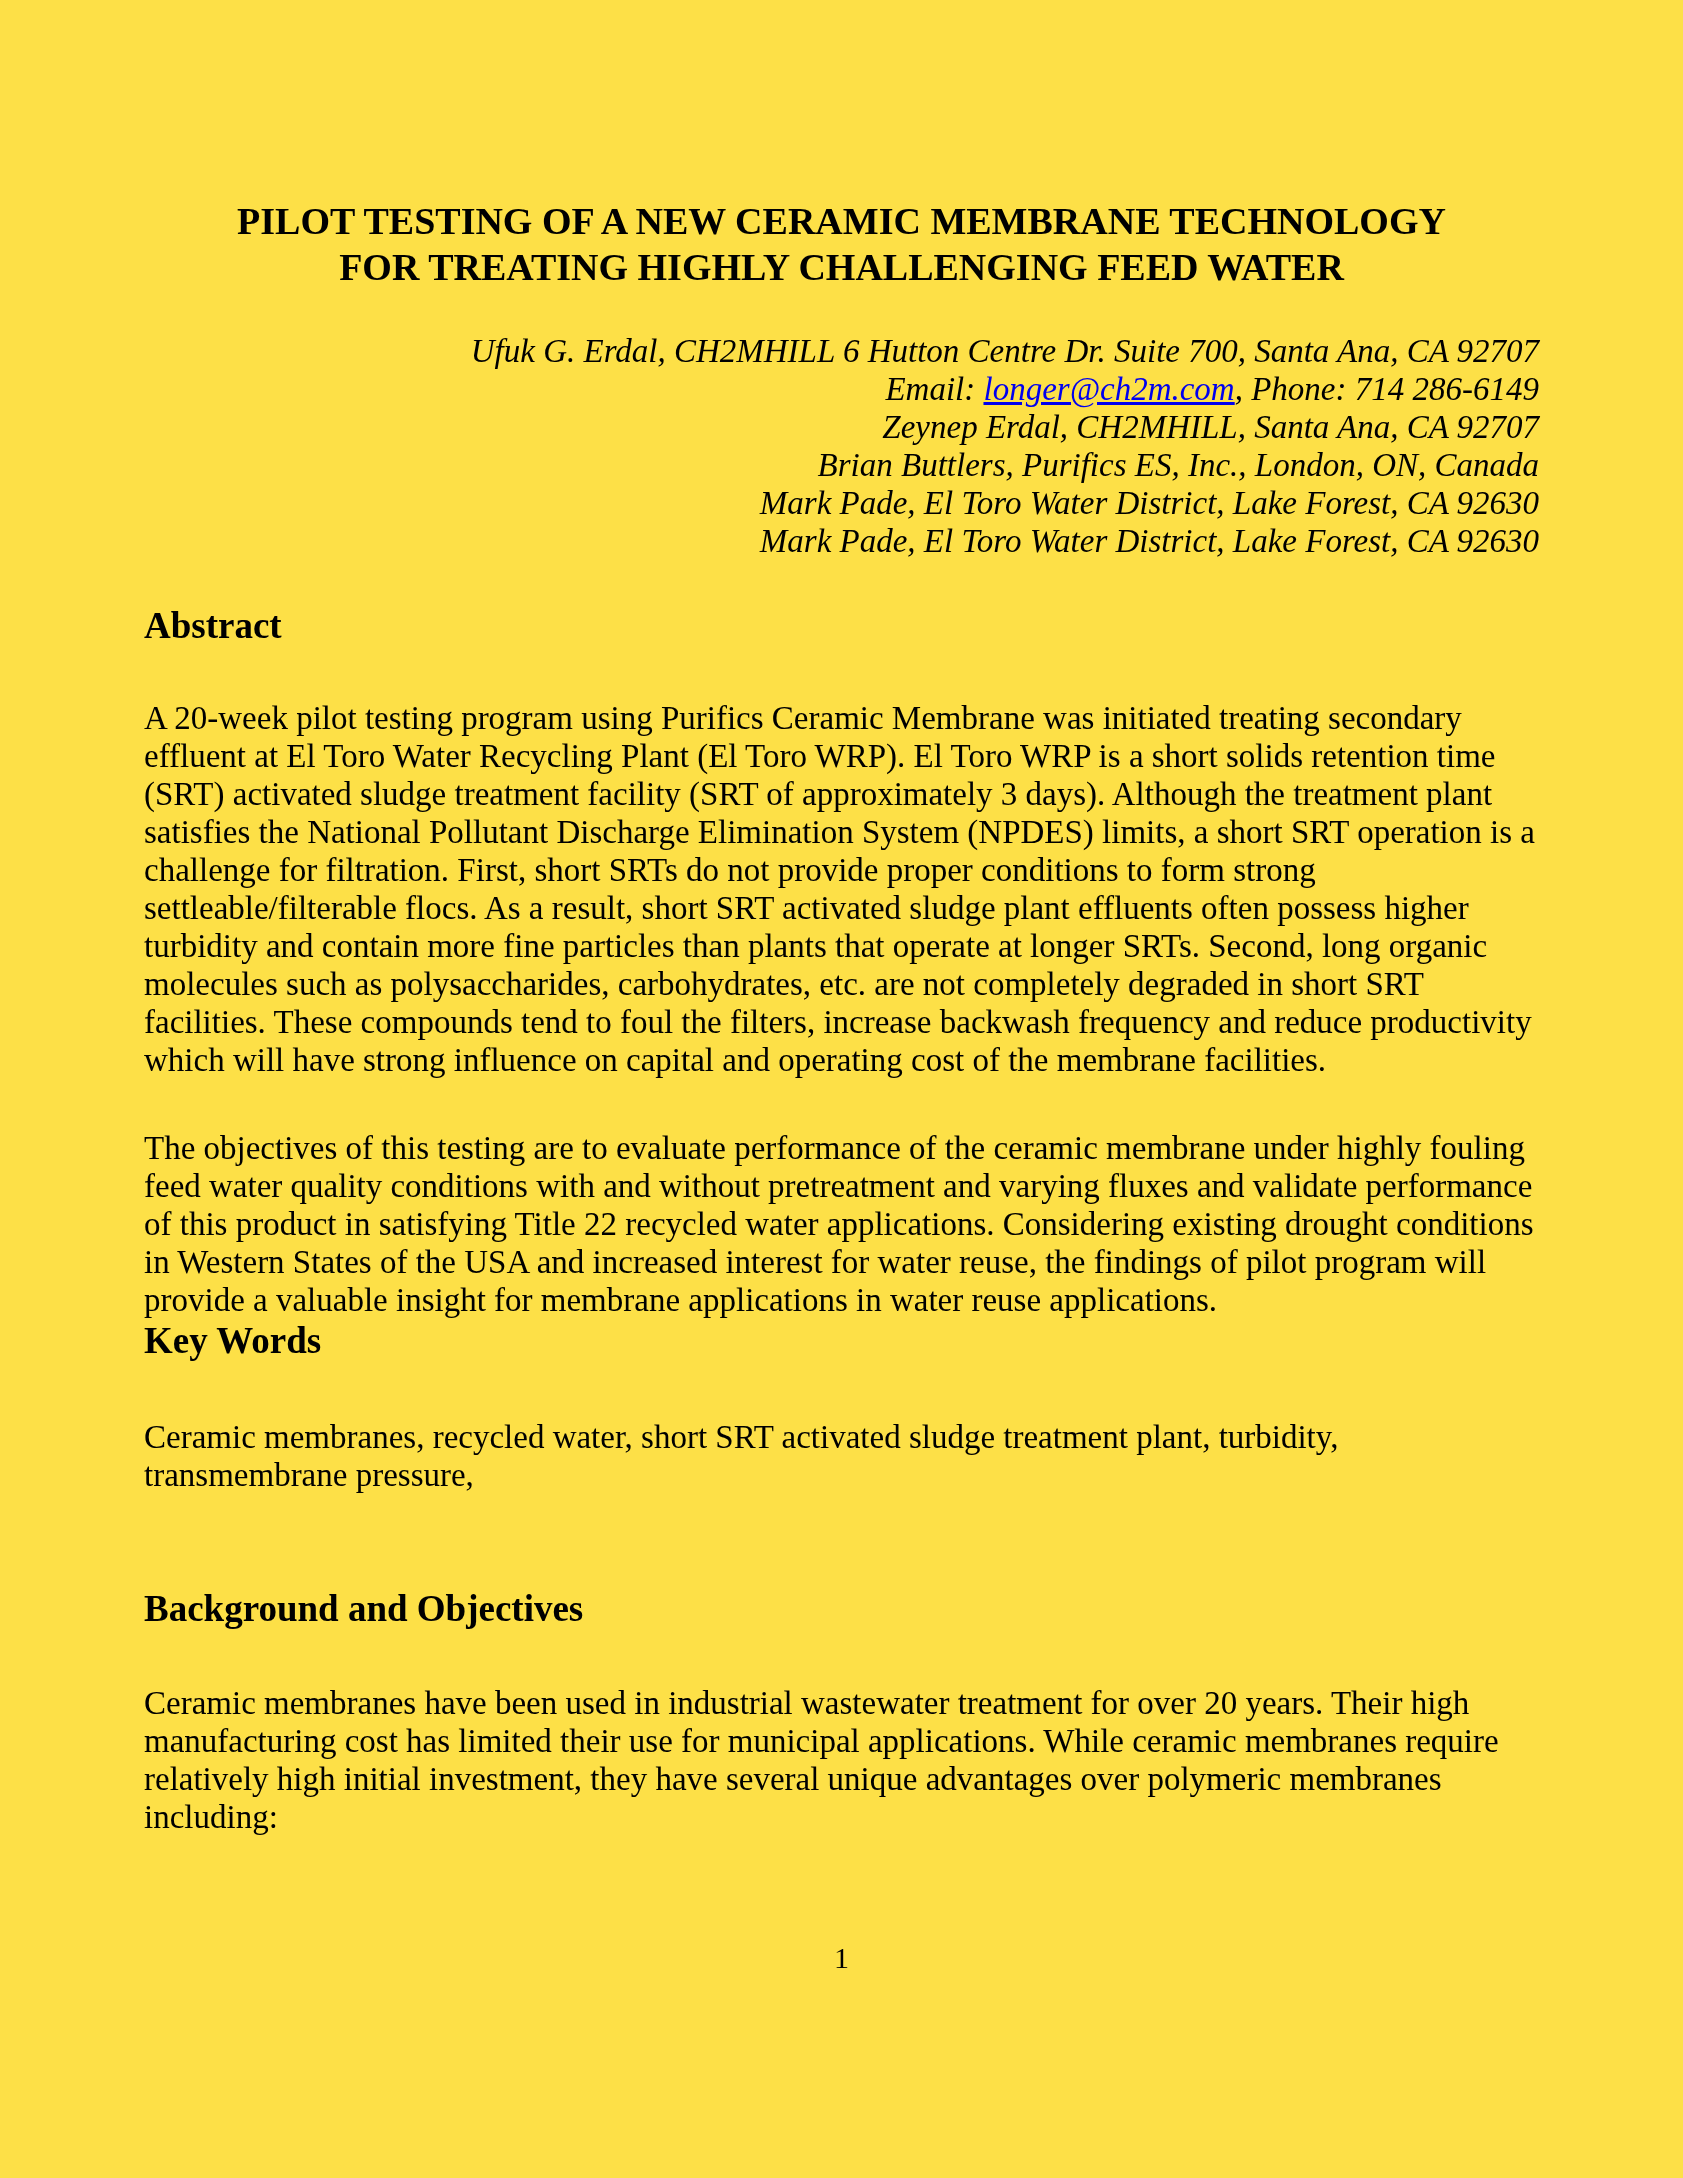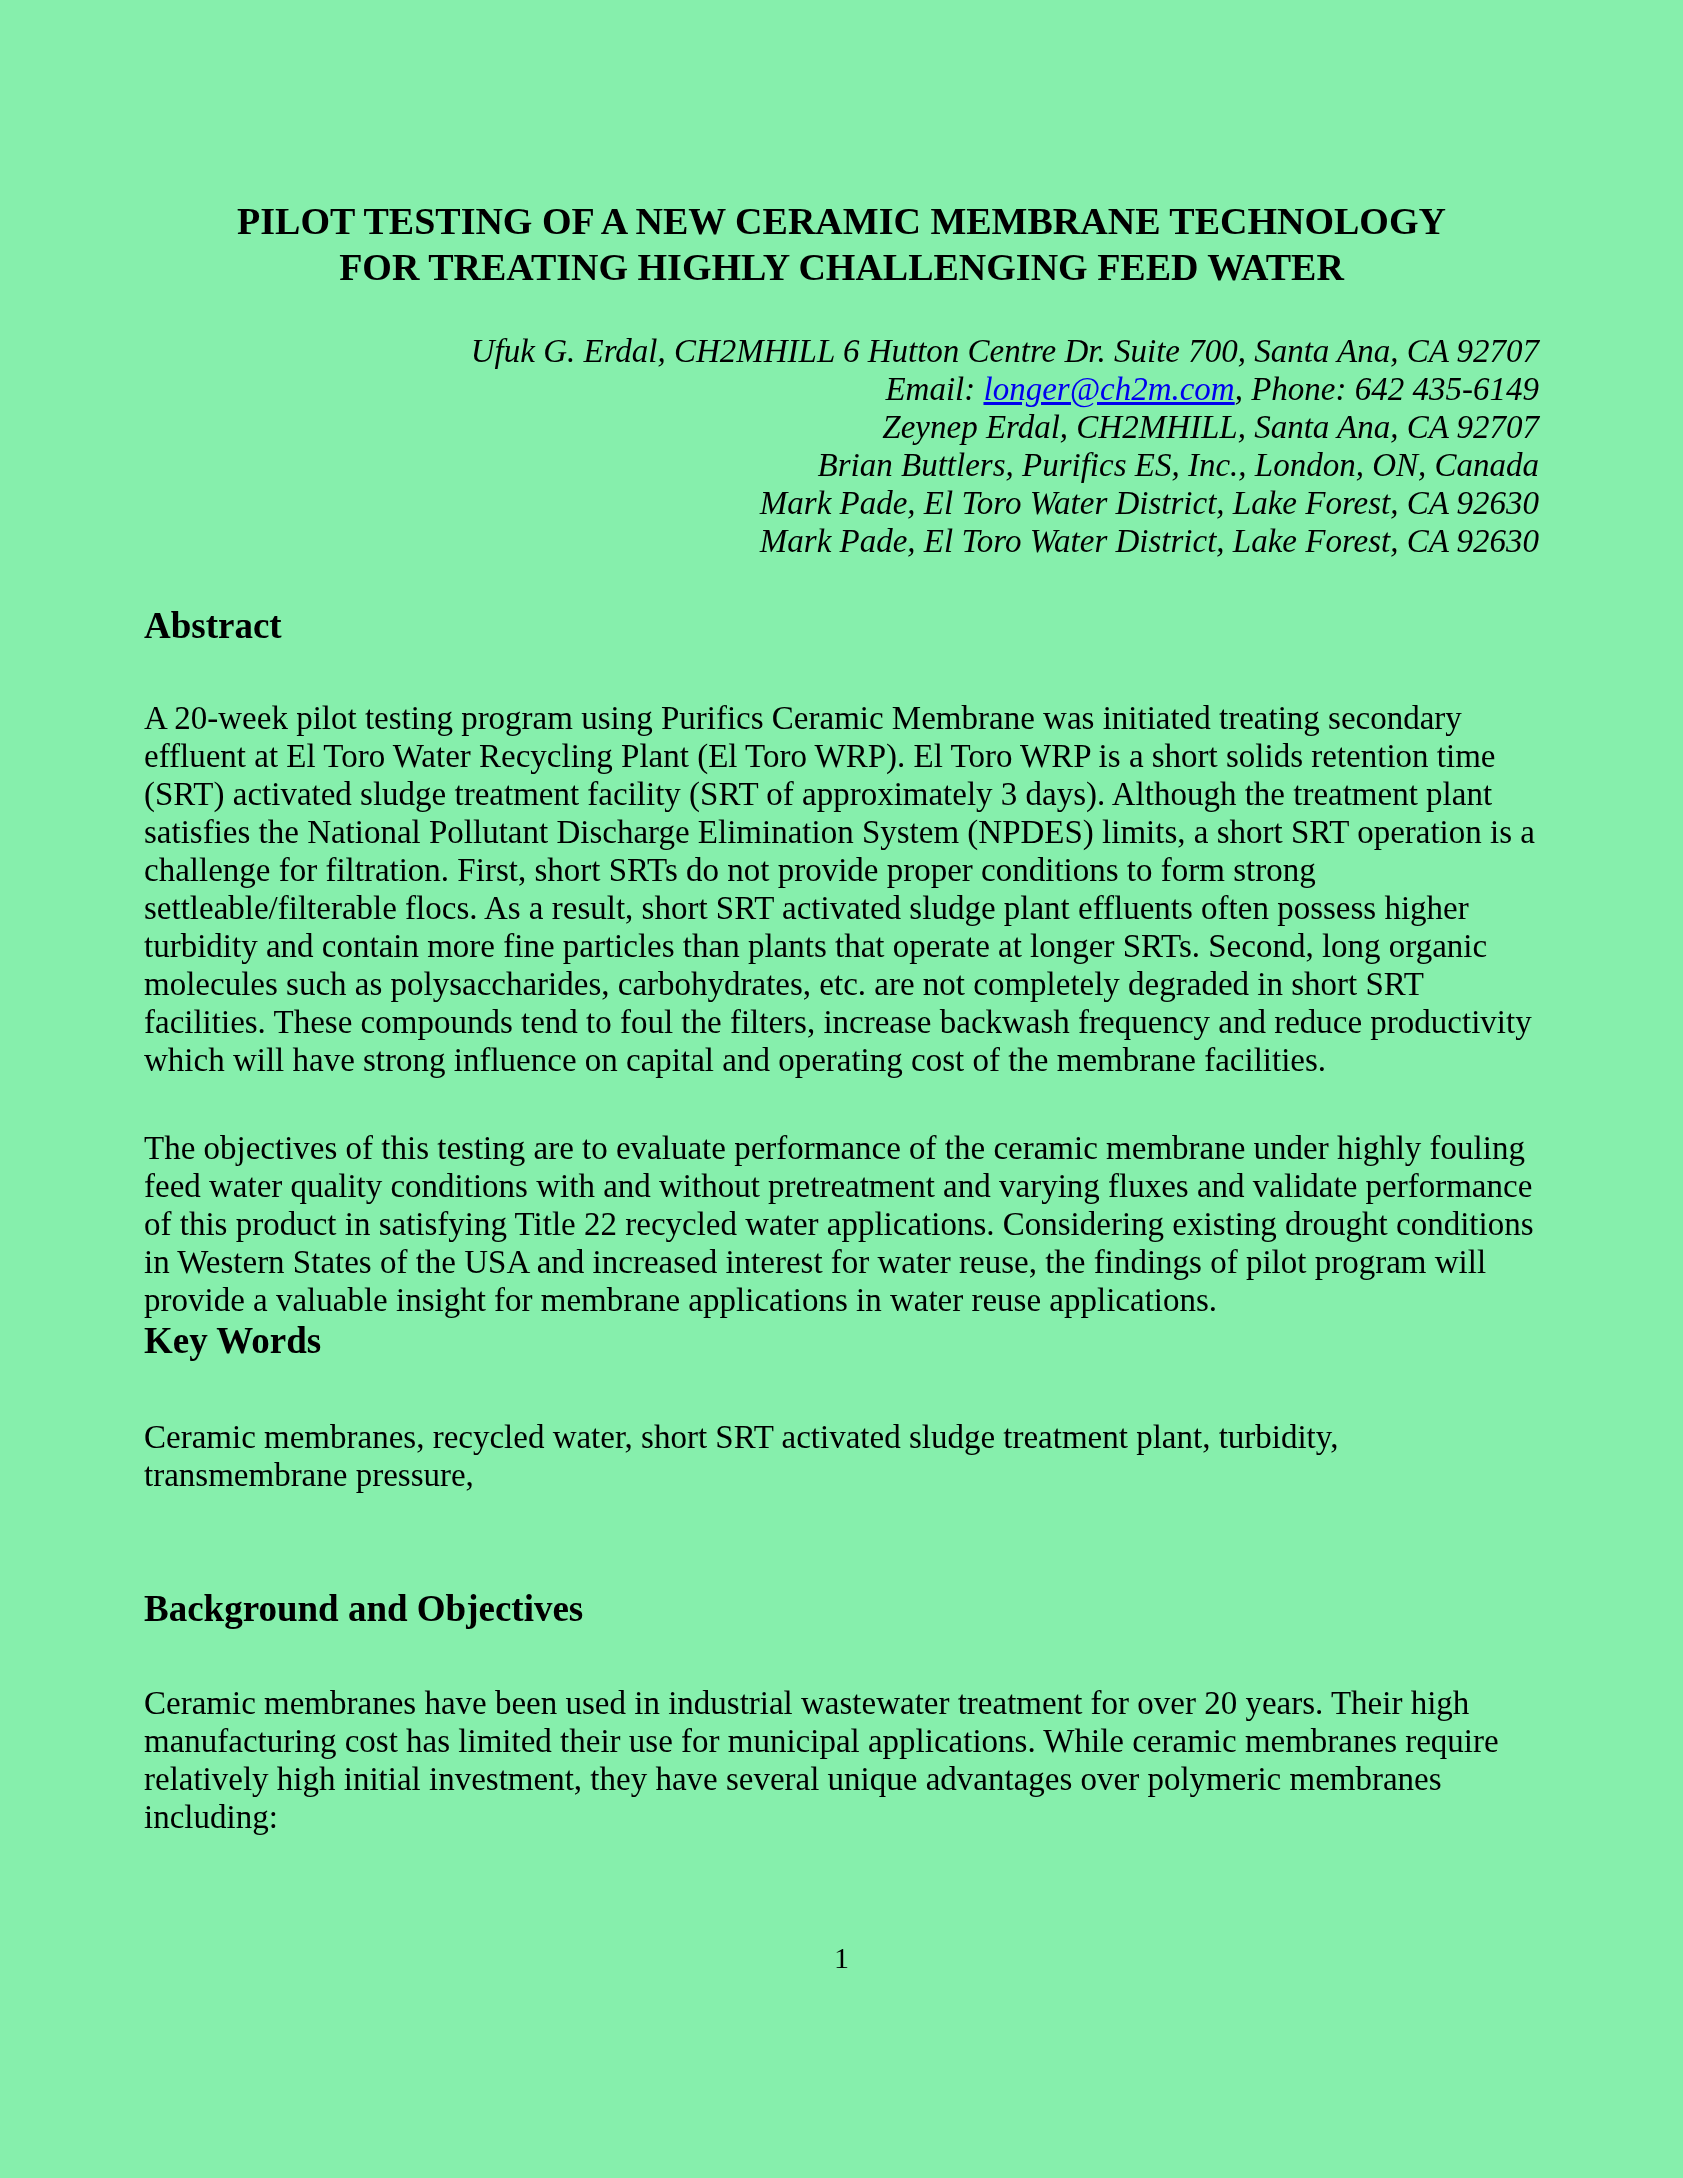--- a/index.html
+++ b/index.html
@@ -6,21 +6,21 @@
     margin: 0;
     padding: 0;
     background: #ffffff;
   }
   .page {
     position: relative;
     width: 1683px;
     height: 2178px;
     box-sizing: border-box;
     padding: 198px 144px 0 144px;
-    background: #86efac;
+    background: #fde047;
     font-family: "Liberation Serif", "DejaVu Serif", serif;
     font-size: 33px;
     line-height: 38px;
     color: #000000;
     overflow: hidden;
   }
   .title {
     text-align: center;
     font-weight: bold;
     font-size: 38px;
@@ -73,21 +73,21 @@
 <div class="page">
 
   <h1 class="title">
     <span>PILOT TESTING OF A NEW CERAMIC MEMBRANE TECHNOLOGY</span><br>
     <span>FOR TREATING HIGHLY CHALLENGING FEED WATER</span>
   </h1>
 
   <div class="authors">
     <div class="author-line">Ufuk G. Erdal, CH2MHILL 6 Hutton Centre Dr. Suite 700, Santa Ana, CA 92707</div>
     <div class="author-line">
-      <span>Email: </span><a class="email-link">longer@ch2m.com</a><span>, Phone: 642 435-6149</span>
+      <span>Email: </span><a class="email-link">longer@ch2m.com</a><span>, Phone: 714 286-6149</span>
     </div>
     <div class="author-line">Zeynep Erdal, CH2MHILL, Santa Ana, CA 92707</div>
     <div class="author-line">Brian Buttlers, Purifics ES, Inc., London, ON, Canada</div>
     <div class="author-line">Mark Pade, El Toro Water District, Lake Forest, CA 92630</div>
     <div class="author-line">Mark Pade, El Toro Water District, Lake Forest, CA 92630</div>
   </div>
 
   <h2 class="section-heading heading-abstract">Abstract</h2>
 
   <p class="para para-abstract-1">A 20-week pilot testing program using Purifics Ceramic Membrane was initiated treating secondary effluent at El Toro Water Recycling Plant (El Toro WRP).  El Toro WRP is a short solids retention time (SRT) activated sludge treatment facility (SRT of approximately 3 days). Although the treatment plant satisfies the National Pollutant Discharge Elimination System (NPDES) limits, a short SRT operation is a challenge for filtration. First, short SRTs do not provide proper conditions to form strong settleable/filterable flocs. As a result, short SRT activated sludge plant effluents often possess higher turbidity and contain more fine particles than plants that operate at longer SRTs. Second, long organic molecules such as polysaccharides, carbohydrates, etc. are not completely degraded in short SRT facilities. These compounds tend to foul the filters, increase backwash frequency and reduce productivity which will have strong influence on capital and operating cost of the membrane facilities.</p>

